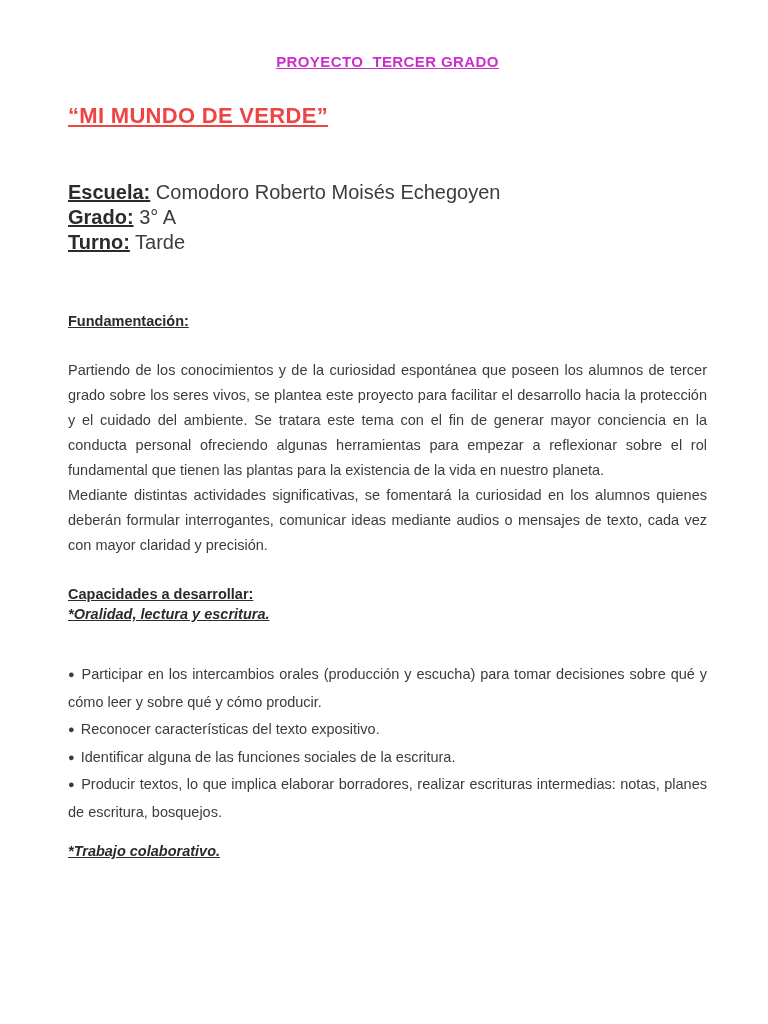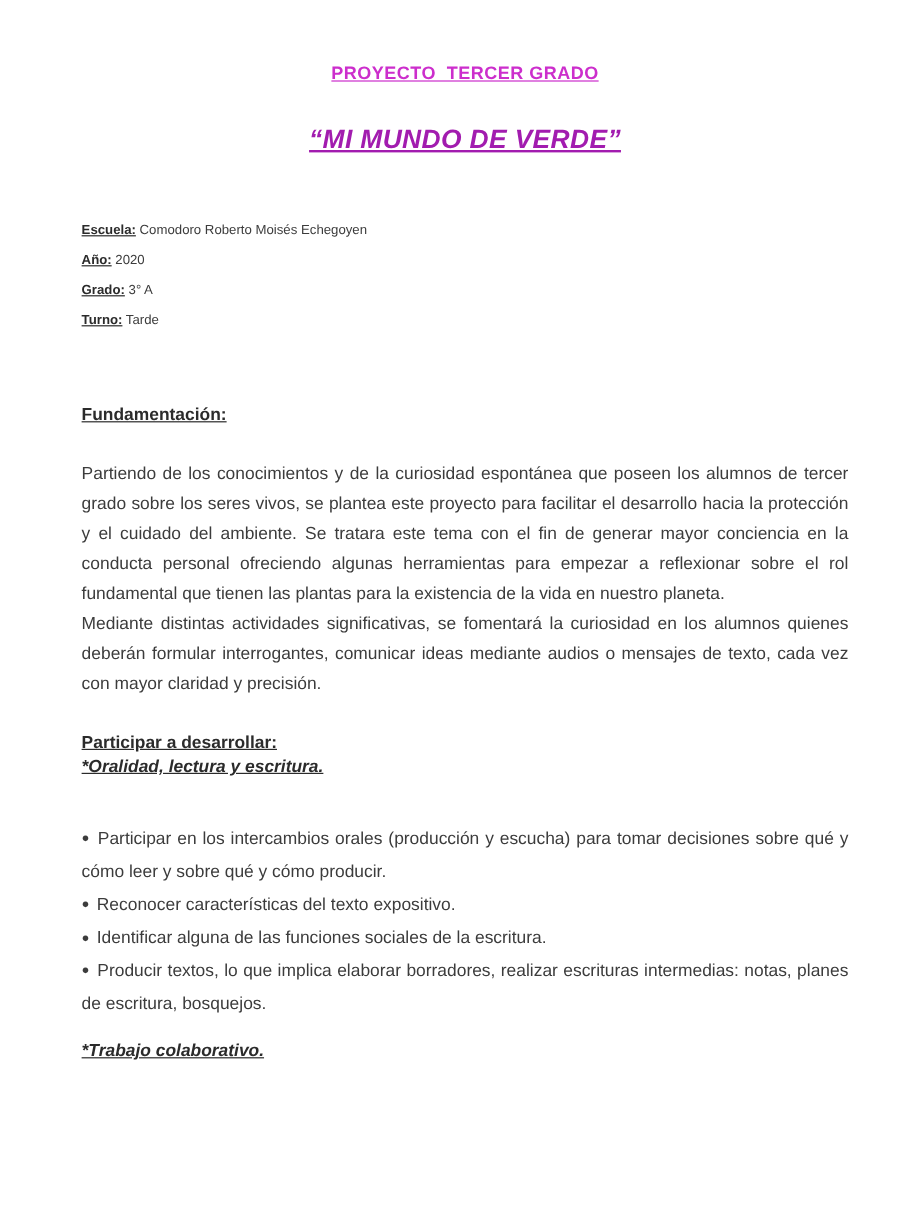--- a/index.html
+++ b/index.html
@@ -21,33 +21,31 @@
     text-align: center;
     font-size: 15px;
     font-weight: bold;
     letter-spacing: 0.4px;
     color: #cc2ecc;
     text-decoration: underline;
     white-space: pre-wrap;
     line-height: 19px;
   }
   .doc-subtitle {
-    text-align: center;
     font-size: 22px;
     font-weight: bold;
-    font-style: italic;
-    color: #a21caf;
+    color: #ef4444;
     text-decoration: underline;
     margin-top: 31px;
     line-height: 28px;
     letter-spacing: 0.3px;
   }
   .info-block {
     margin-top: 50px;
-    font-size: 11px;
+    font-size: 20px;
   }
   .info-row {
     line-height: 25px;
   }
   .info-label {
     font-weight: bold;
     text-decoration: underline;
     color: #2b2b2b;
   }
   .info-value {
@@ -110,40 +108,36 @@
   <div class="doc-title">PROYECTO  TERCER GRADO</div>
 
   <div class="doc-subtitle">“MI MUNDO DE VERDE”</div>
 
   <div class="info-block">
     <div class="info-row">
       <span class="info-label">Escuela:</span>
       <span class="info-value">Comodoro Roberto Moisés Echegoyen</span>
     </div>
     <div class="info-row">
-      <span class="info-label">Año:</span>
-      <span class="info-value">2020</span>
-    </div>
-    <div class="info-row">
       <span class="info-label">Grado:</span>
       <span class="info-value">3° A</span>
     </div>
     <div class="info-row">
       <span class="info-label">Turno:</span>
       <span class="info-value">Tarde</span>
     </div>
   </div>
 
   <div class="section-heading">Fundamentación:</div>
 
   <p class="body-paragraph">Partiendo de los conocimientos y de la curiosidad espontánea que poseen los alumnos de tercer grado sobre los seres vivos, se plantea este proyecto para facilitar el desarrollo hacia la protección y el cuidado del ambiente. Se tratara este tema con el fin de generar mayor conciencia en la conducta personal ofreciendo algunas herramientas para empezar a reflexionar sobre el rol fundamental que tienen las plantas para la existencia de la vida en nuestro planeta.</p>
 
   <p class="body-paragraph">Mediante distintas actividades significativas, se fomentará la curiosidad en los alumnos quienes deberán formular interrogantes, comunicar ideas mediante audios o mensajes de texto, cada vez con mayor claridad y precisión.</p>
 
-  <div class="section-heading heading-capacidades">Participar a desarrollar:</div>
+  <div class="section-heading heading-capacidades">Capacidades a desarrollar:</div>
 
   <div class="sub-heading oralidad">*Oralidad, lectura y escritura.</div>
 
   <div class="bullet-list">
     <p class="bullet-item">
       <span class="bullet-dot">●</span><span>Participar en los intercambios orales (producción y escucha) para tomar decisiones sobre qué y cómo leer y sobre qué y cómo producir.</span>
     </p>
     <p class="bullet-item">
       <span class="bullet-dot">●</span><span>Reconocer características del texto expositivo.</span>
     </p>

